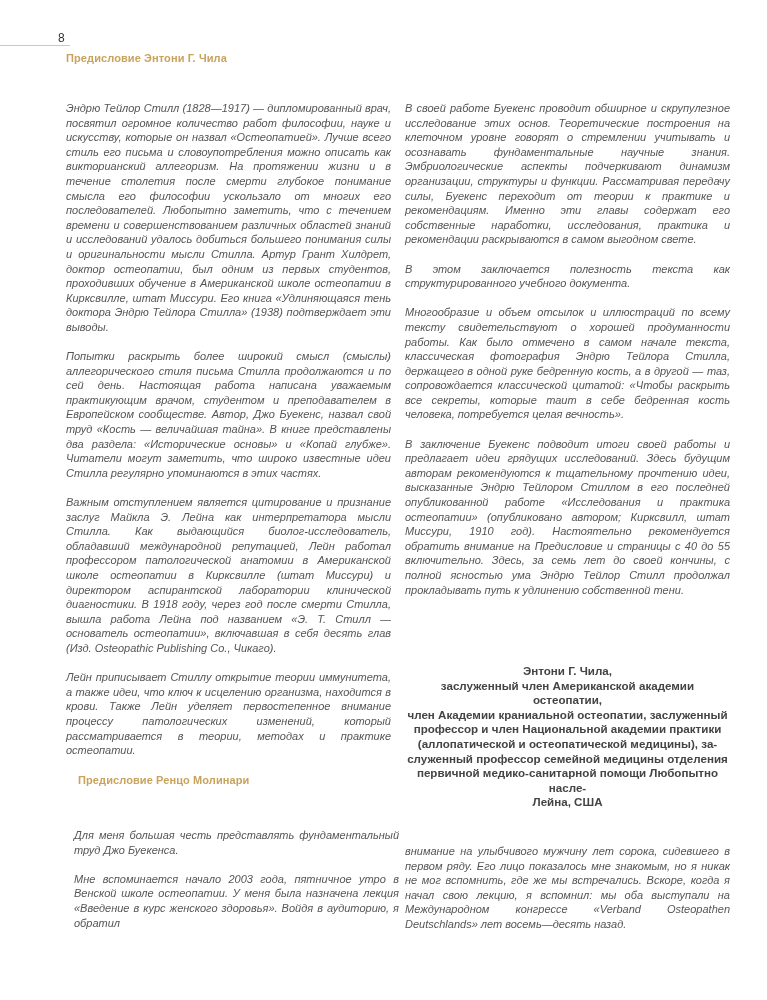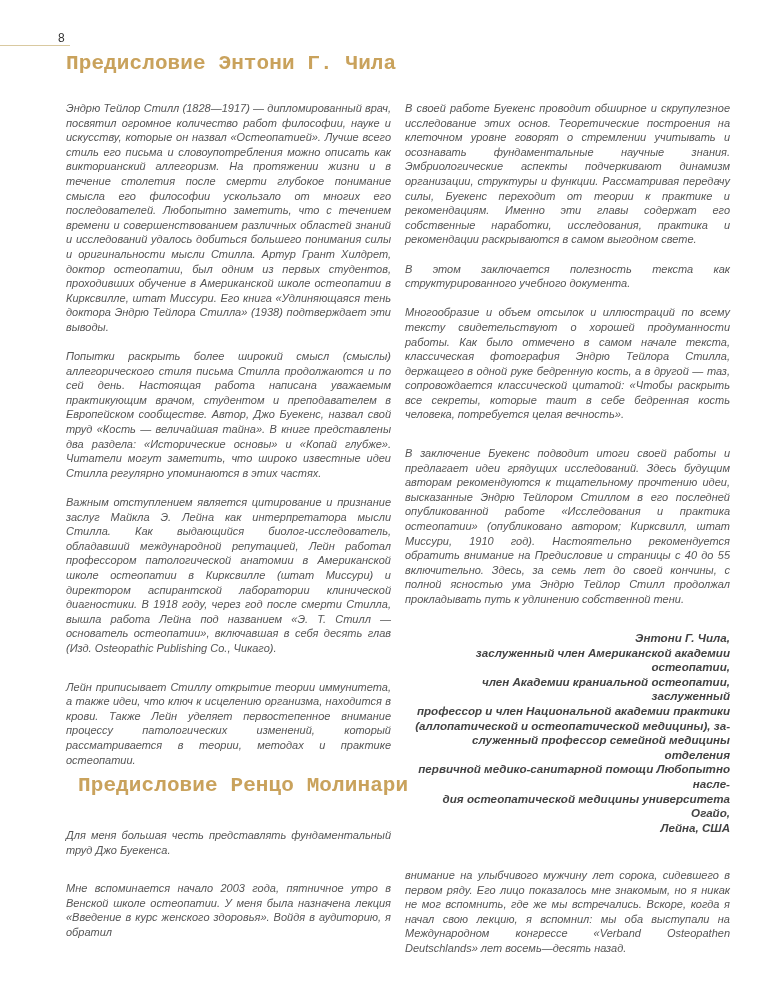--- a/index.html
+++ b/index.html
@@ -1,27 +1,27 @@
 <!DOCTYPE html>
 <html><head>
 <meta charset="utf-8">
 <style>
   html, body { margin: 0; padding: 0; background: #ffffff; }
   body { width: 767px; height: 1000px; position: relative; overflow: hidden;
          font-family: "Liberation Sans", sans-serif; }
   .page-rule { position: absolute; left: 0; top: 45px; width: 70px; height: 1px; background: #d9c9a0; }
   .page-num { position: absolute; left: 58px; top: 31px; font-size: 12px; color: #333; }
-  .heading { position: absolute; left: 66px; font-family: Liberation Mono, monospace;
-             font-size: 21px; font-weight: bold; color: #c9a25c; letter-spacing: 0.1px; }
+  .heading { position: absolute; left: 66px; font-family: Liberation Sans, sans-serif;
+             font-size: 11px; font-weight: bold; color: #c9a25c; letter-spacing: 0.1px; }
   .col { position: absolute; width: 325px; font-style: italic; font-size: 11px;
          line-height: 14.6px; color: #555; text-align: justify; }
   .col p { margin: 0 0 14.6px 0; }
-  .col p:last-child { margin-bottom: 0; margin-top: 24px; }
-  .sig { position: absolute; left: 405px; width: 325px; top: 631px; text-align: right;
-         font-style: italic; font-weight: bold; font-size: 11.6px; line-height: 14.6px; color: #444; }
+  .col p:last-child { margin-bottom: 0; }
+  .sig { position: absolute; left: 405px; width: 325px; top: 664px; text-align: center;
+         font-weight: bold; font-size: 11.6px; line-height: 14.6px; color: #444; }
   .sig div { margin: 0; }
 </style>
 </head>
 <body>
 
 <div class="page-rule"></div>
 <div class="page-num">8</div>
 
 <h2 class="heading" style="top:52px;margin:0;">Предисловие Энтони Г. Чила</h2>
 
@@ -40,26 +40,25 @@
 </div>
 
 <div class="sig">
   <div>Энтони Г. Чила,</div>
   <div>заслуженный член Американской академии остеопатии,</div>
   <div>член Академии краниальной остеопатии, заслуженный</div>
   <div>профессор и член Национальной академии практики</div>
   <div>(аллопатической и остеопатической медицины), за-</div>
   <div>служенный профессор семейной медицины отделения</div>
   <div>первичной медико-санитарной помощи Любопытно насле-</div>
-  <div>дия остеопатической медицины университета Огайо,</div>
   <div>Лейна, США</div>
 </div>
 
 <h2 class="heading" style="top:762px;margin:12px;">Предисловие Ренцо Молинари</h2>
 
-<div class="col" style="left:66px;top:828px;">
+<div class="col" style="left:74px;top:828px;">
   <p>Для меня большая честь представлять фундаментальный труд Джо Буекенса.</p>
   <p>Мне вспоминается начало 2003 года, пятничное утро в Венской школе остеопатии. У меня была назначена лекция «Введение в курс женского здоровья». Войдя в аудиторию, я обратил</p>
 </div>
 
 <div class="col" style="left:405px;top:844px;">
   <p>внимание на улыбчивого мужчину лет сорока, сидевшего в первом ряду. Его лицо показалось мне знакомым, но я никак не мог вспомнить, где же мы встречались. Вскоре, когда я начал свою лекцию, я вспомнил: мы оба выступали на Международном конгрессе «Verband Osteopathen Deutschlands» лет восемь—десять назад.</p>
 </div>
 
 </body></html>

